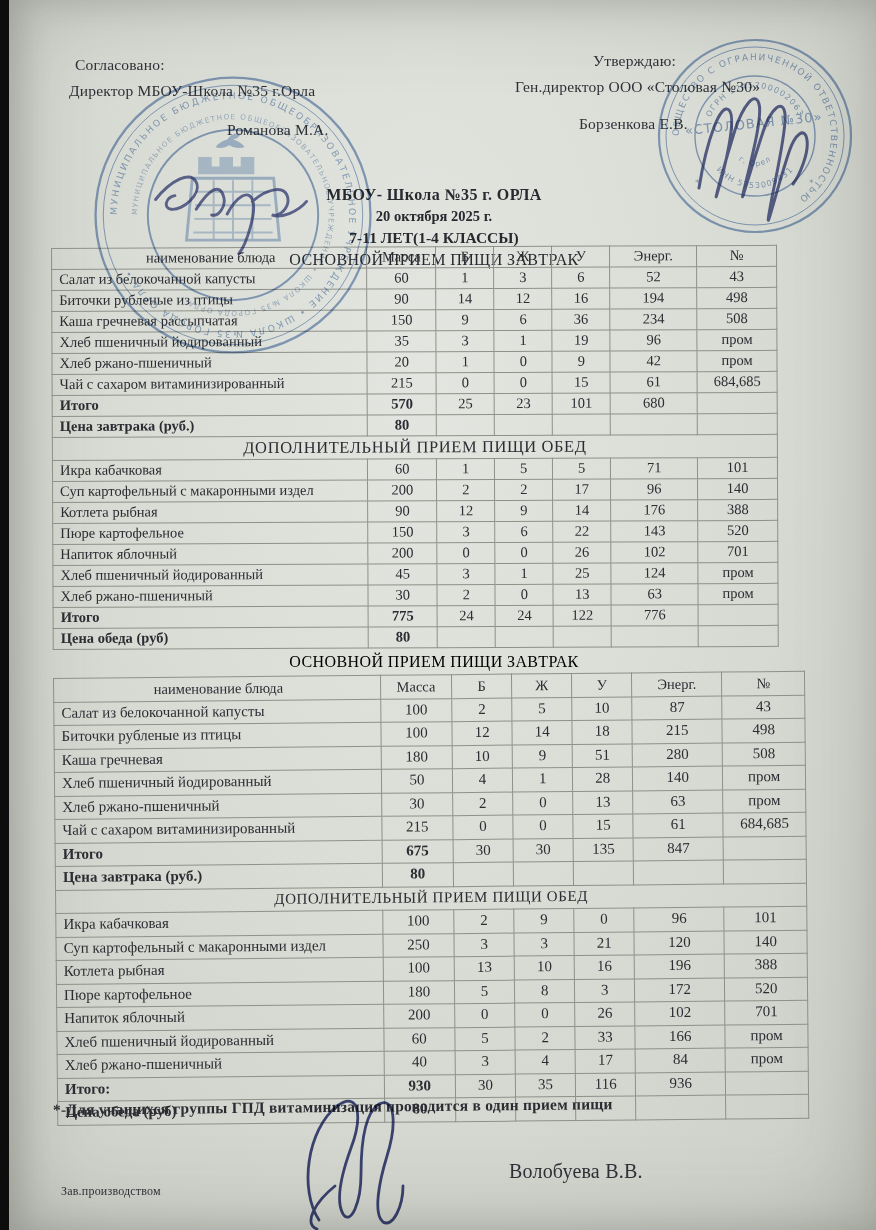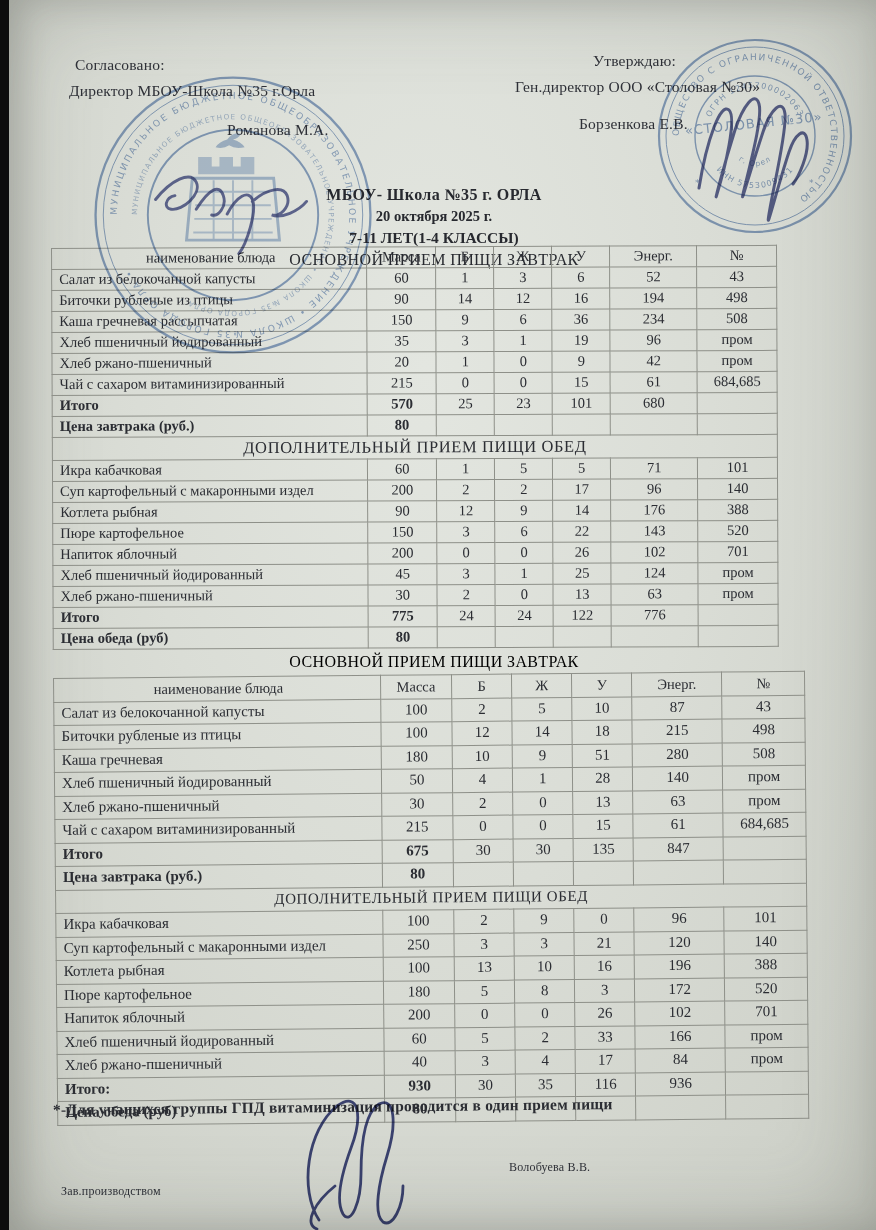--- a/index.html
+++ b/index.html
@@ -421,21 +421,21 @@
           <td class="num"></td>
           <td class="num"></td>
           <td class="num"></td>
         </tr>
       </tbody>
   </table>
 
   <div class="abs footnote" style="left:44px;top:1098px;transform:rotate(-0.6deg);">*-Для учащихся группы  ГПД витаминизация проводится в один прием пищи</div>
 
   <div class="abs txt" style="left:52px;top:1184px;font-size:12px;">Зав.производством</div>
-  <div class="abs txt" style="left:500px;top:1160px;font-size:12px;">Волобуева В.В.</div>
+  <div class="abs txt" style="left:500px;top:1160px;font-size:20px;">Волобуева В.В.</div>
 
   <svg class="abs stamp" style="left:68px;top:64px;" width="312" height="302" viewBox="0 0 312 312">
     <g stroke="#7d99c4" fill="none">
       <circle cx="156" cy="156" r="142" stroke-width="2.4"></circle>
       <circle cx="156" cy="156" r="134" stroke-width="1"></circle>
       <circle cx="156" cy="156" r="88" stroke-width="2"></circle>
     </g>
     <defs>
       <path id="ringA" d="M 36 156 a 120 120 0 1 1 240 0 a 120 120 0 1 1 -240 0"></path>
       <path id="ringB" d="M 57 156 a 99 99 0 1 1 198 0 a 99 99 0 1 1 -198 0"></path>

